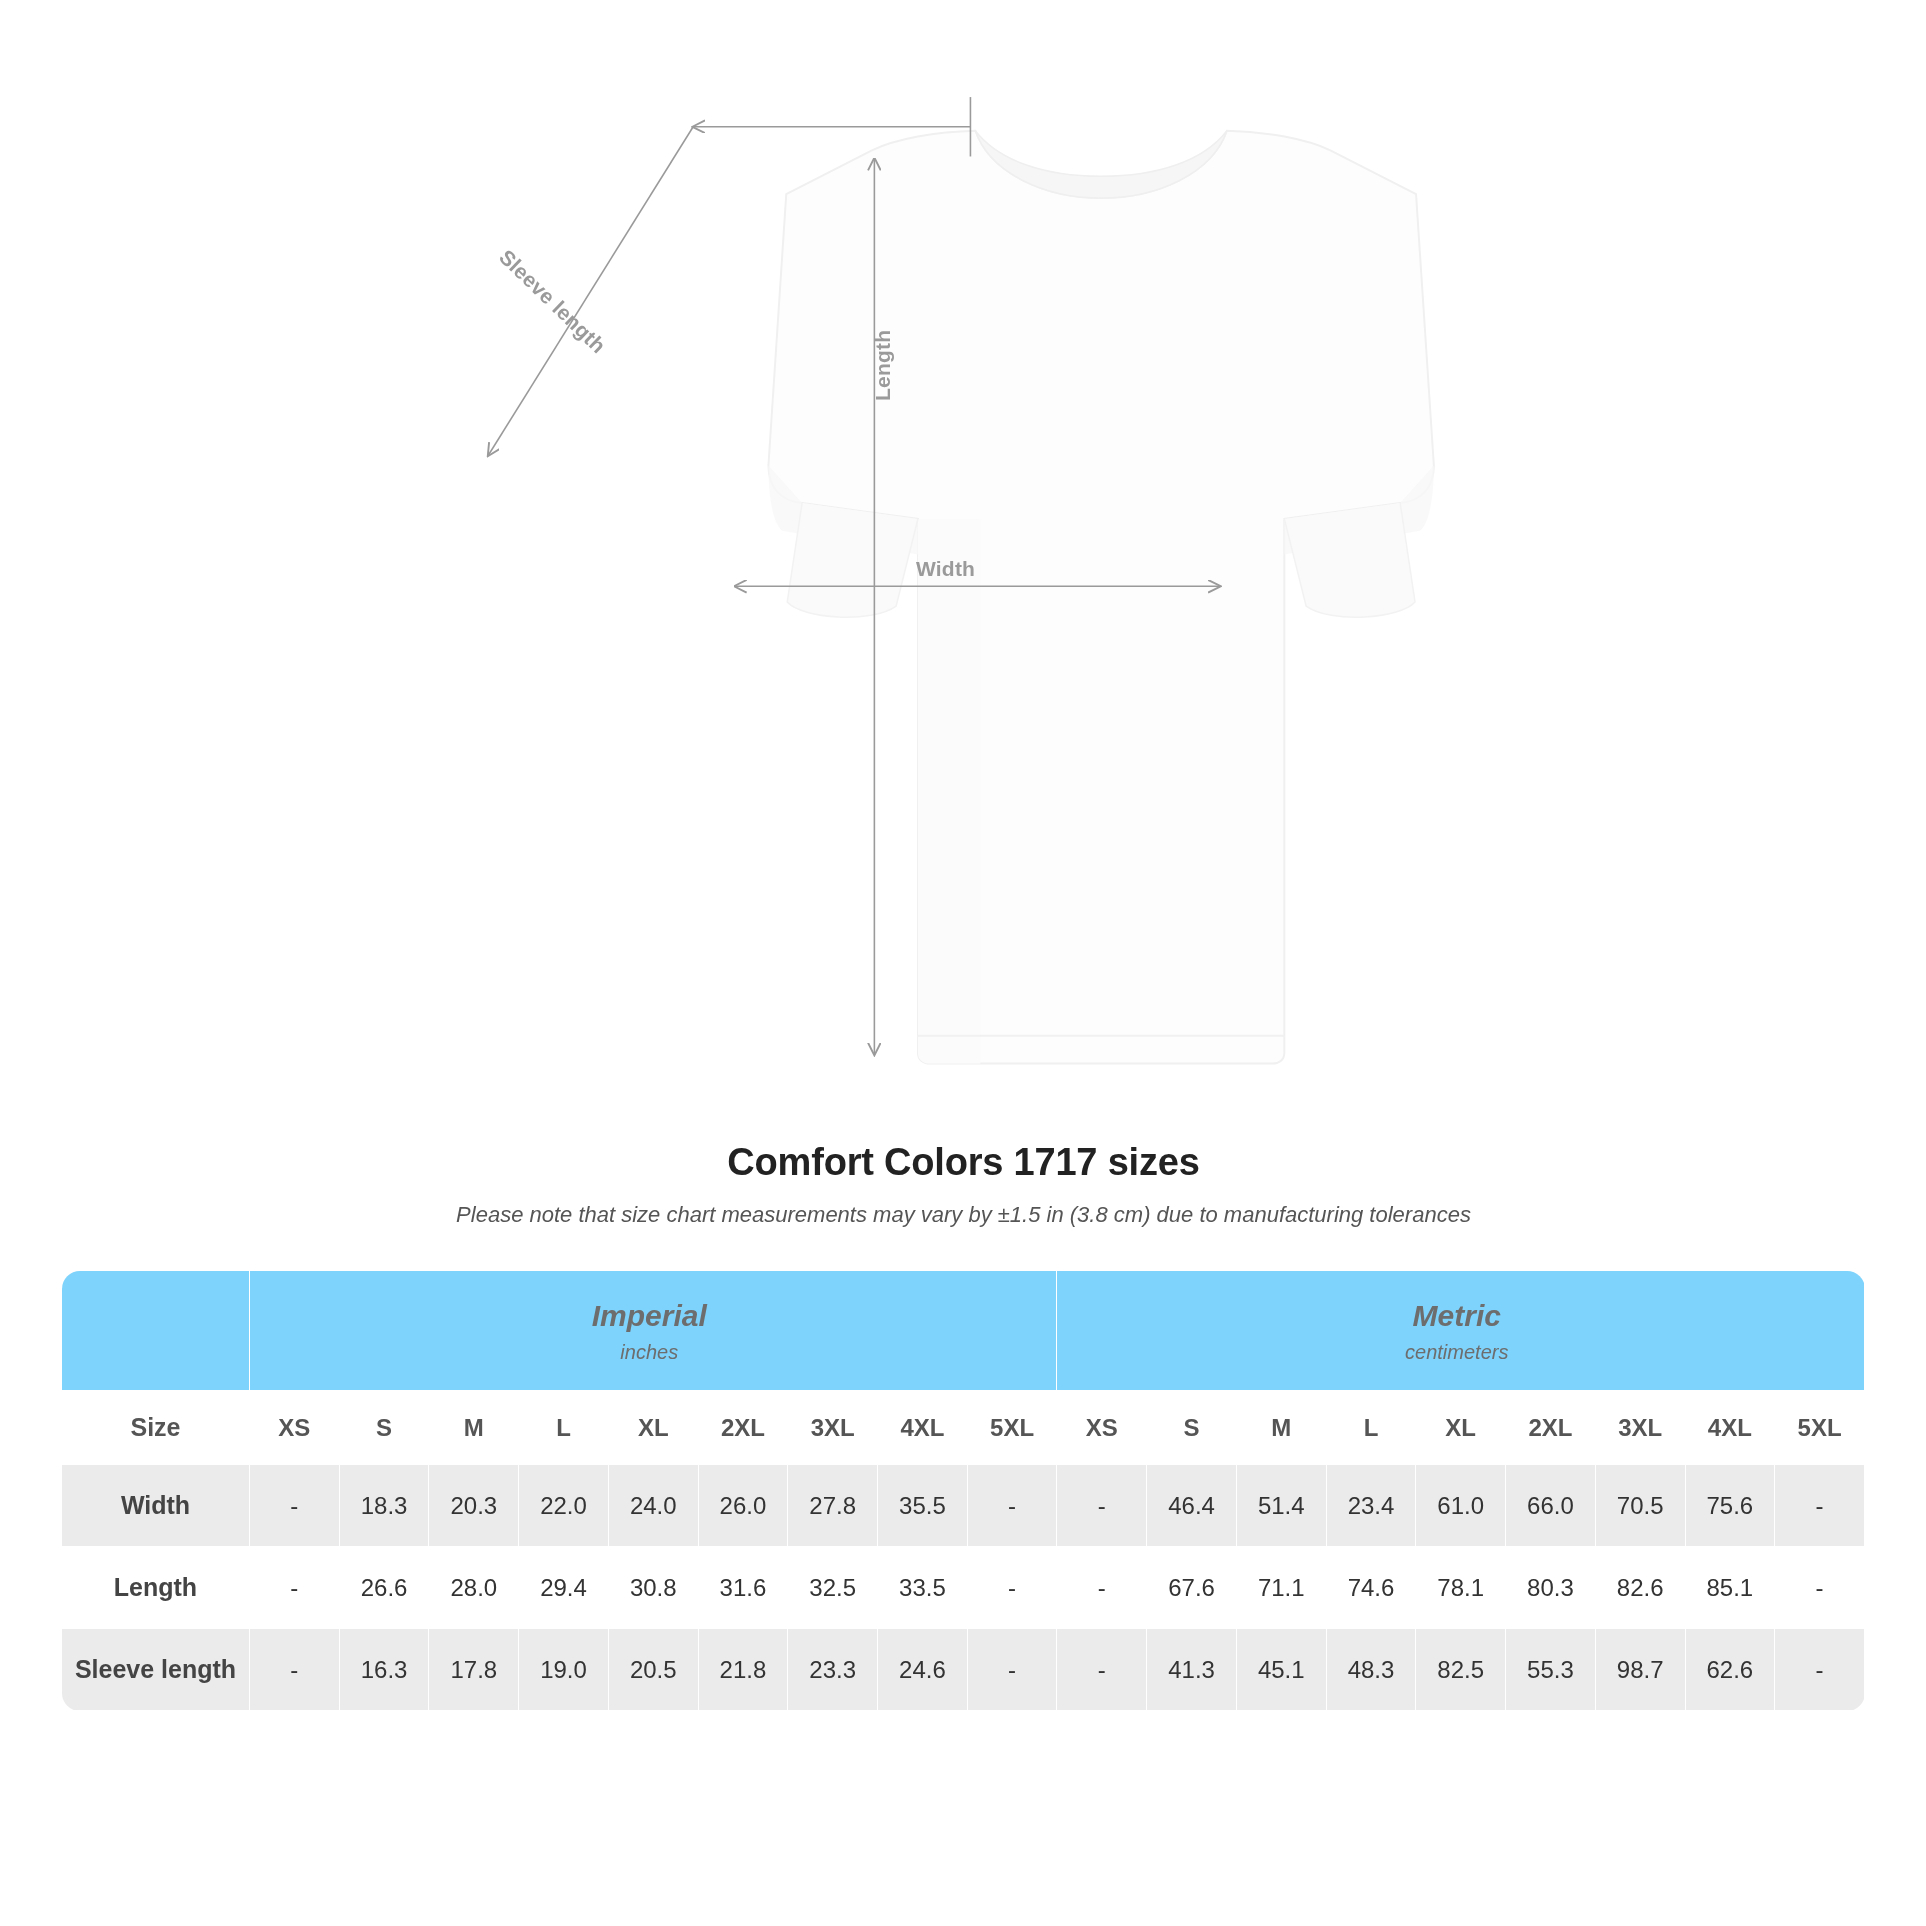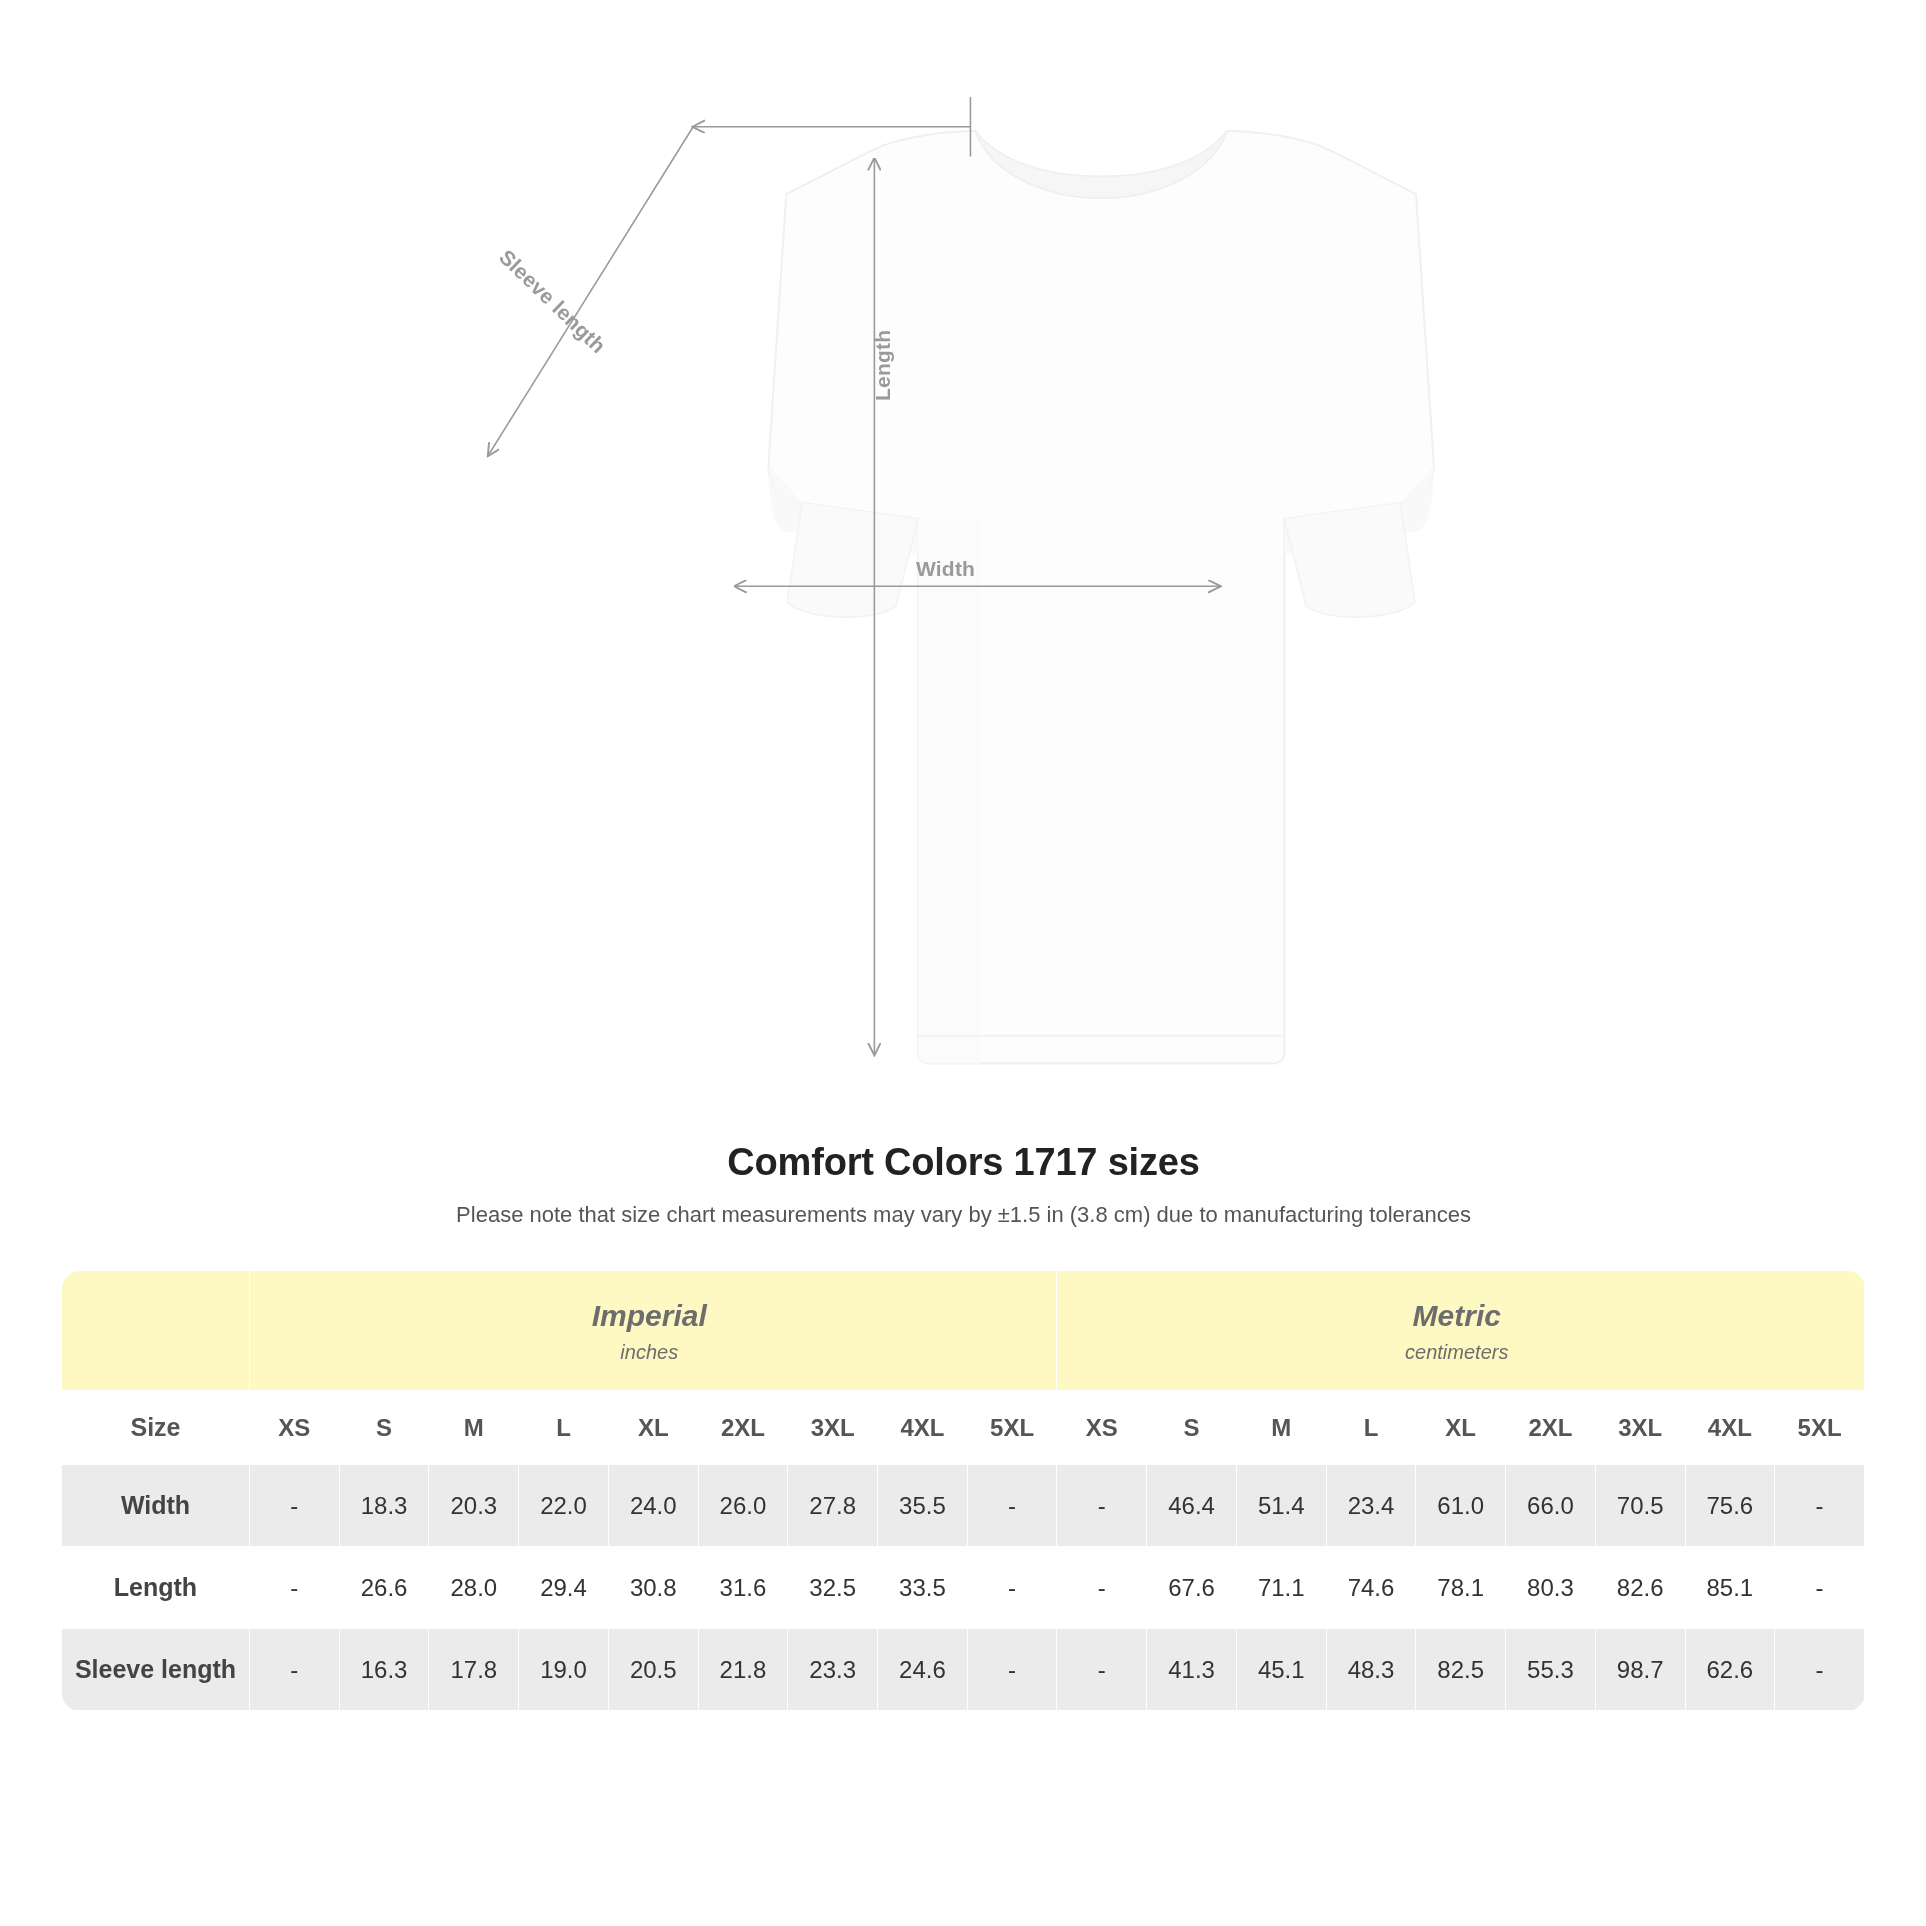--- a/index.html
+++ b/index.html
@@ -64,41 +64,42 @@
   }
   .chart-title {
     font-size: 38px;
     font-weight: bold;
     color: #222222;
     letter-spacing: -0.2px;
   }
   .chart-subtitle {
     margin-top: 18px;
     font-size: 22px;
+    font-style: italic;
     color: #555555;
   }
 
   
   .table-wrap {
     margin: 42px 61px 0 61px;
     width: 1804px;
   }
   table.sizes {
     border-collapse: collapse;
     width: 100%;
     table-layout: fixed;
   }
   table.sizes td, table.sizes th {
     border: 1px solid #ffffff;
     text-align: center;
     vertical-align: middle;
   }
   
   .unit-row td {
-    background: #fef9c3;
+    background: #7dd3fc;
     padding: 28px 8px 26px 0;
   }
   .unit-row td.corner {
     border-top-left-radius: 18px;
   }
   .unit-row td.corner-right {
     border-top-right-radius: 18px;
   }
   .unit-name {
     font-size: 30px;

